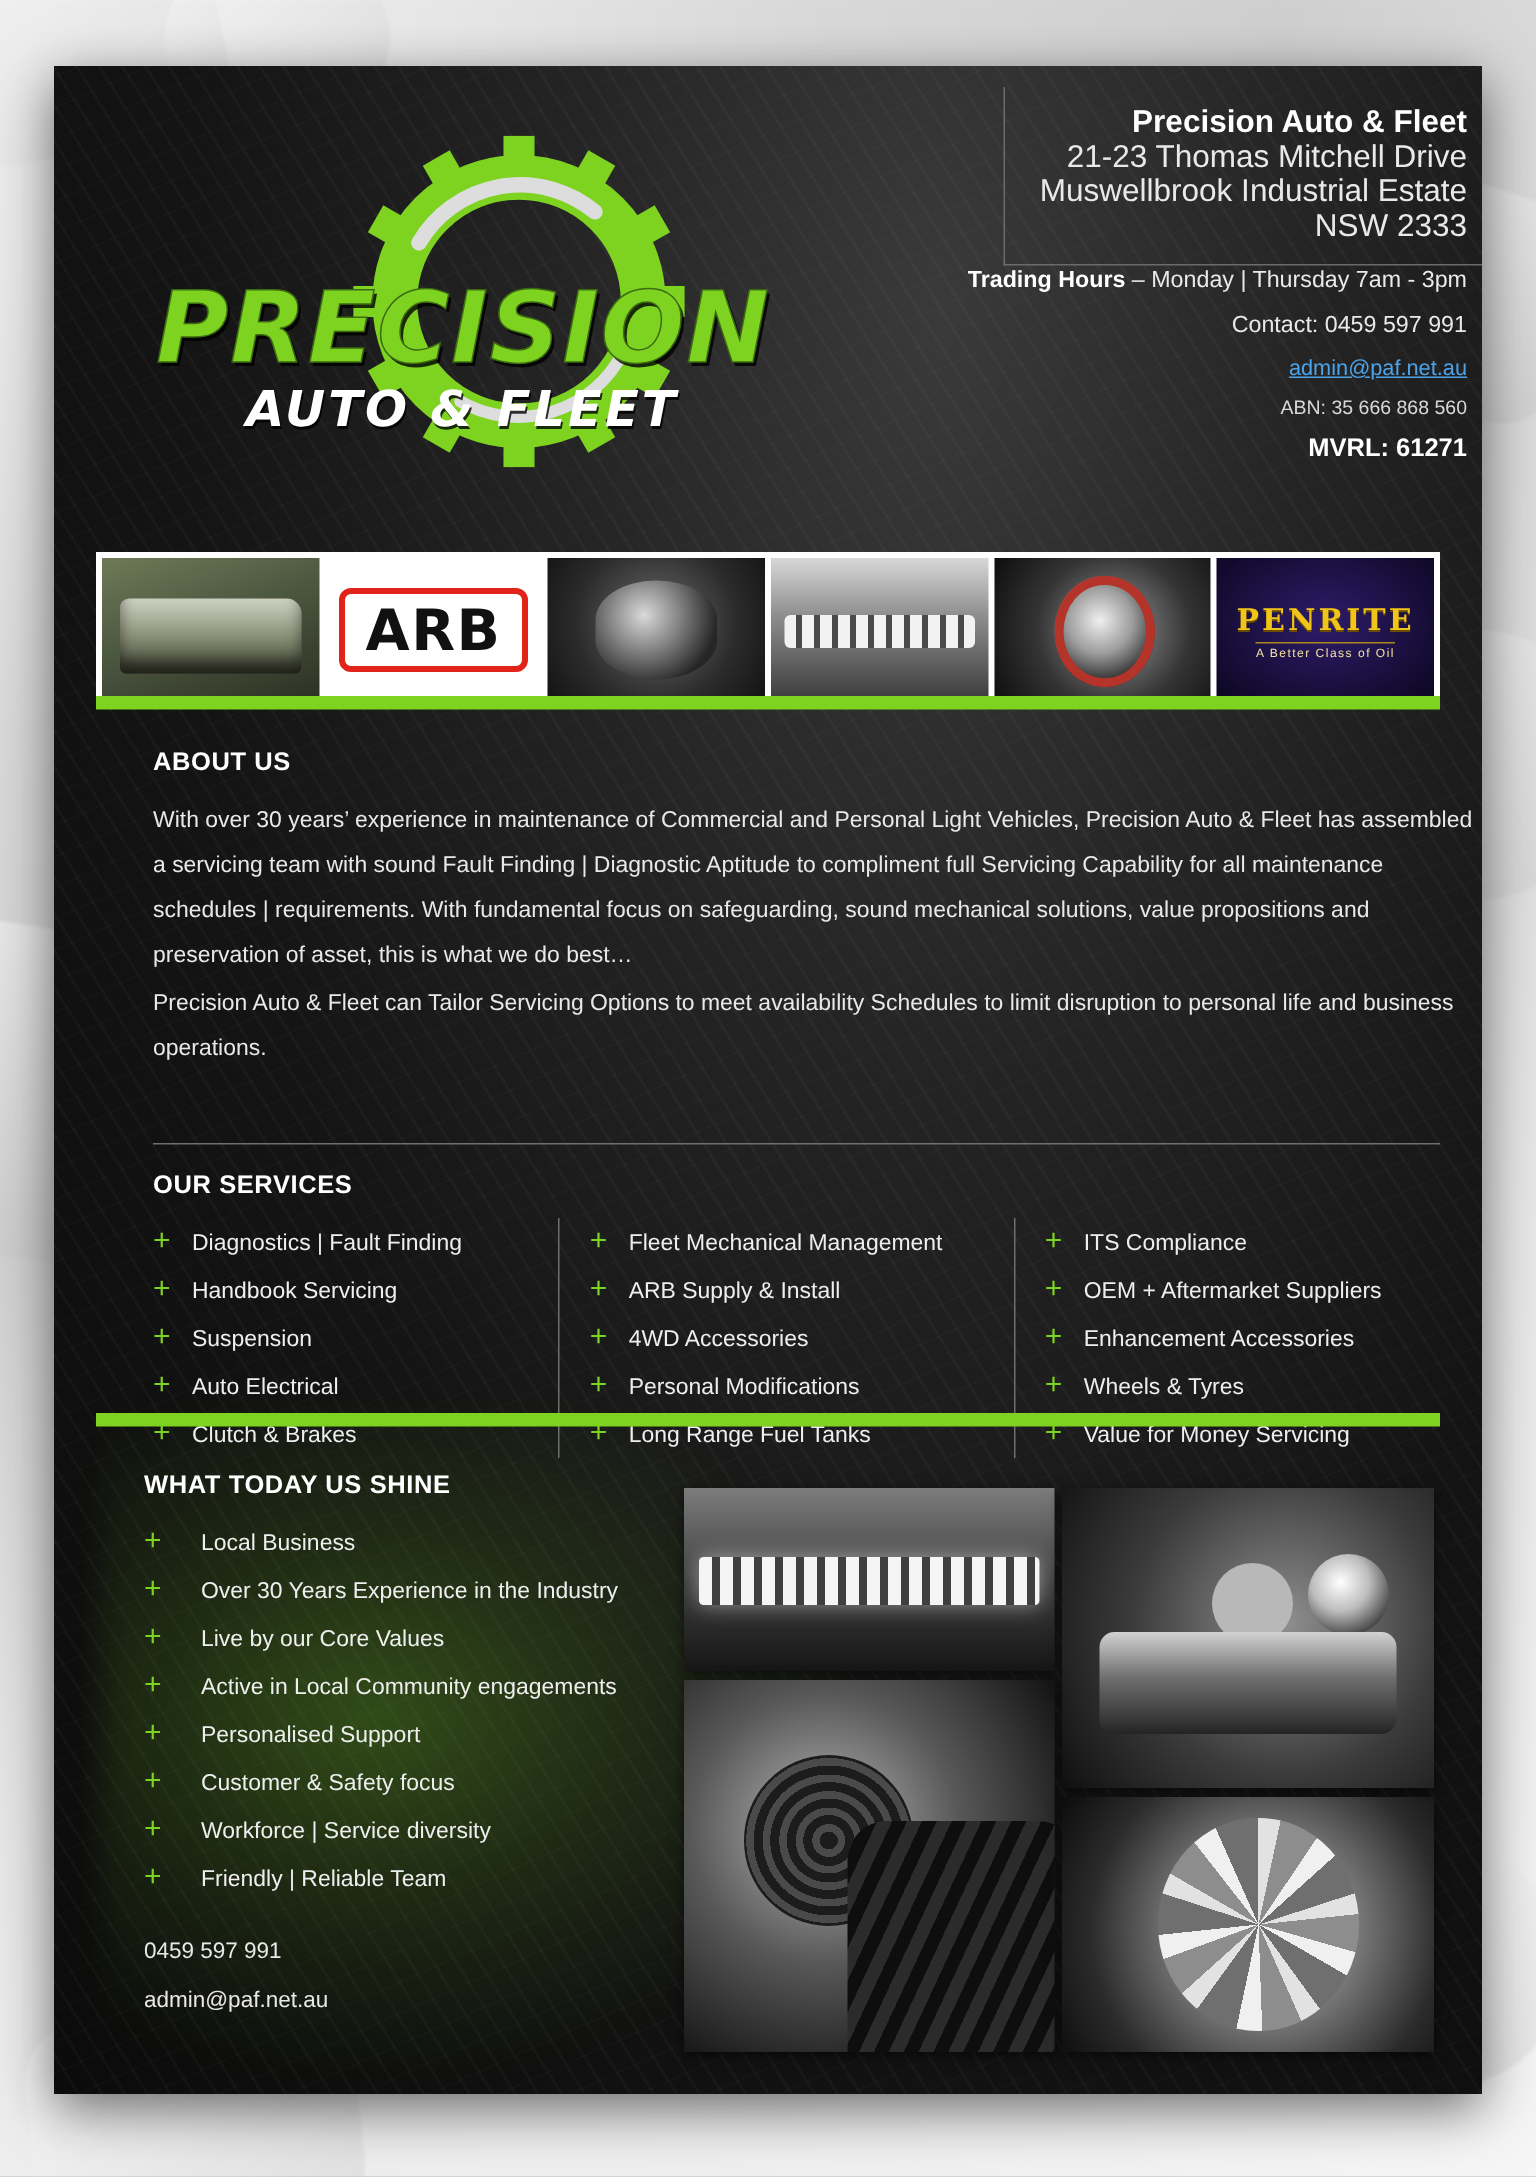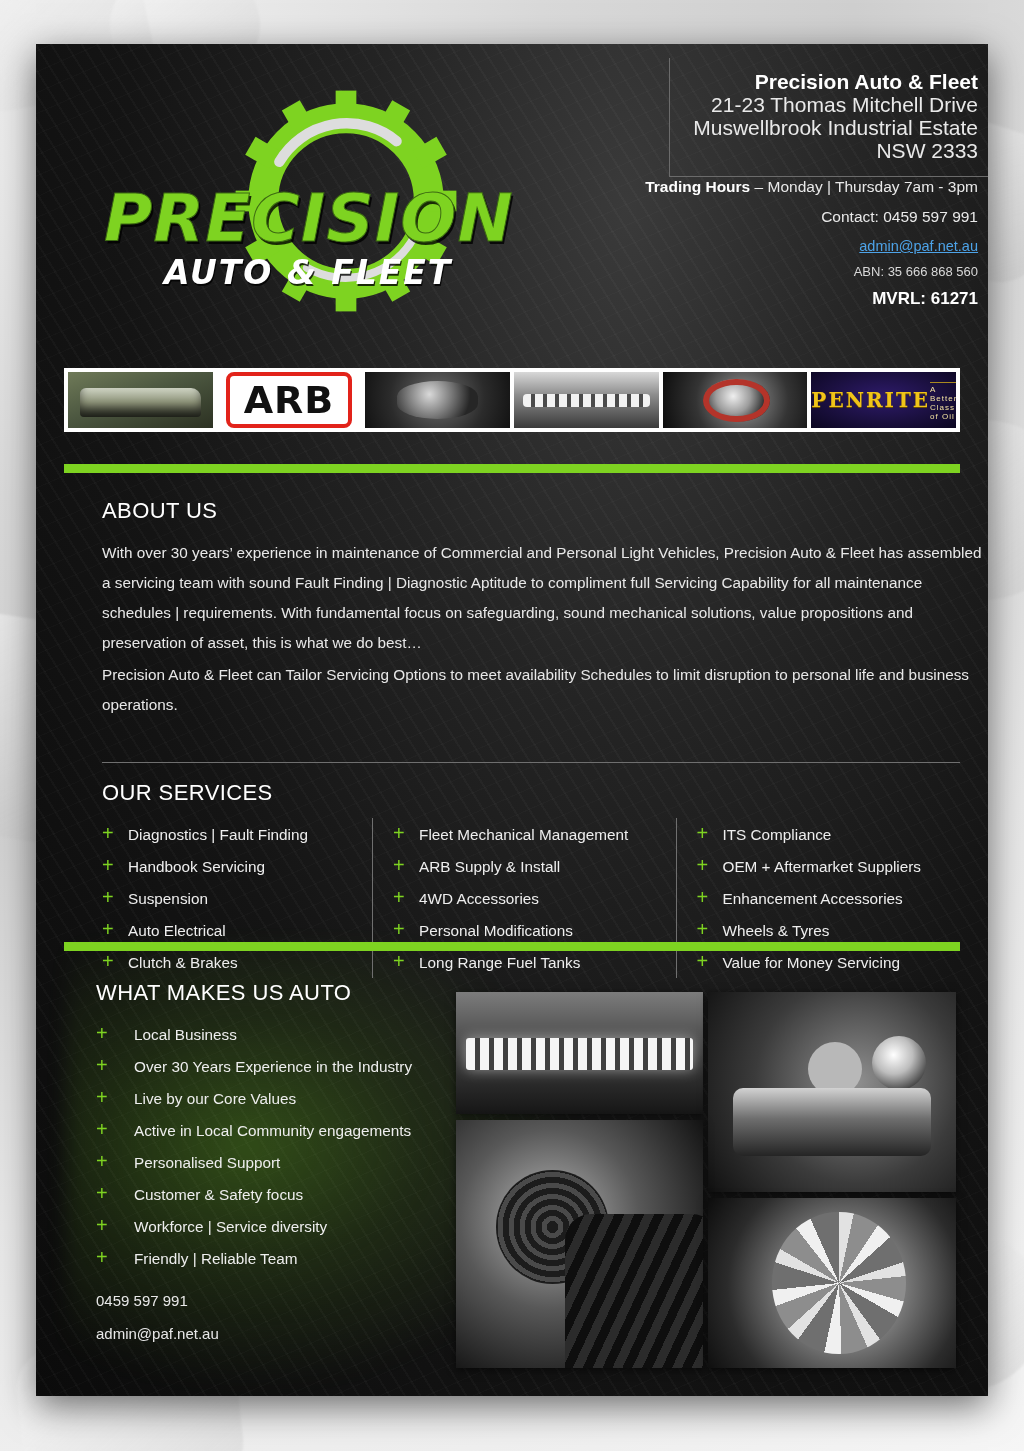--- a/index.html
+++ b/index.html
@@ -165,21 +165,21 @@
   }
   .hours .abn { font-size: 13px; line-height: 24px; color: #d8d8d8; }
   .hours .mvrl { font-size: 17px; font-weight: 700; color: #ffffff; line-height: 30px; }
 
   
   .brandstrip {
     position: absolute;
     left: 28px;
     top: 324px;
     width: 896px;
-    height: 64px;
+    height: 104px;
     background: #ffffff;
     display: flex;
     gap: 4px;
     padding: 4px;
     box-sizing: border-box;
   }
   .bs-cell {
     flex: 1 1 0;
     position: relative;
     overflow: hidden;
@@ -226,21 +226,21 @@
   }
   .bs-5 { background: radial-gradient(circle at 55% 50%, #9a9a9a 0%, #343434 55%, #0d0d0d 100%); }
   .bs-5::after{
     content:""; position:absolute; left:28%; top:12%; width:46%; height:78%;
     border-radius:50%;
     background: radial-gradient(circle at 45% 40%, #efefef 0%, #9d9d9d 38%, #2a2a2a 72%);
     box-shadow: inset 0 0 0 6px #b4342a;
   }
   .bs-pen {
     background: radial-gradient(ellipse at 50% 45%, #2e1b6b 0%, #1b1040 55%, #0b0620 100%);
-    display:flex; align-items:center; justify-content:space-between; flex-direction:row;
+    display:flex; align-items:center; justify-content:center; flex-direction:column;
   }
   .pen-title {
     font-family: "DejaVu Serif", serif;
     font-weight: 700;
     font-size: 20px;
     letter-spacing: 2px;
     color: #f0c419;
     text-shadow: 0 1px 0 #6b4d00;
   }
   .pen-sub {
@@ -264,22 +264,22 @@
 
   
   .about {
     position: absolute;
     left: 28px;
     top: 454px;
     width: 896px;
   }
   .sect-title {
     color: #ffffff;
-    font-weight: 400;
-    font-size: 22px;
+    font-weight: 700;
+    font-size: 17px;
     letter-spacing: .4px;
     margin: 0 0 14px 38px;
   }
   .about p {
     color: #e8e8e8;
     font-size: 15.3px;
     line-height: 30px;
     margin: 0 0 0 38px;
     width: 884px;
   }
@@ -584,21 +584,21 @@
               <span class="plus">+</span>
               <span>Value for Money Servicing</span>
             </div>
         </div>
       </div>
     </div>
 
     <div class="green-rule rule-2"></div>
 
     <div class="shine">
-      <h2 class="sect-title">WHAT MAKES US AUTO</h2>
+      <h2 class="sect-title">WHAT TODAY US SHINE</h2>
       <div class="shine-item">
           <span class="plus">+</span>
           <span>Local Business</span>
         </div>
       <div class="shine-item">
           <span class="plus">+</span>
           <span>Over 30 Years Experience in the Industry</span>
         </div>
       <div class="shine-item">
           <span class="plus">+</span>

